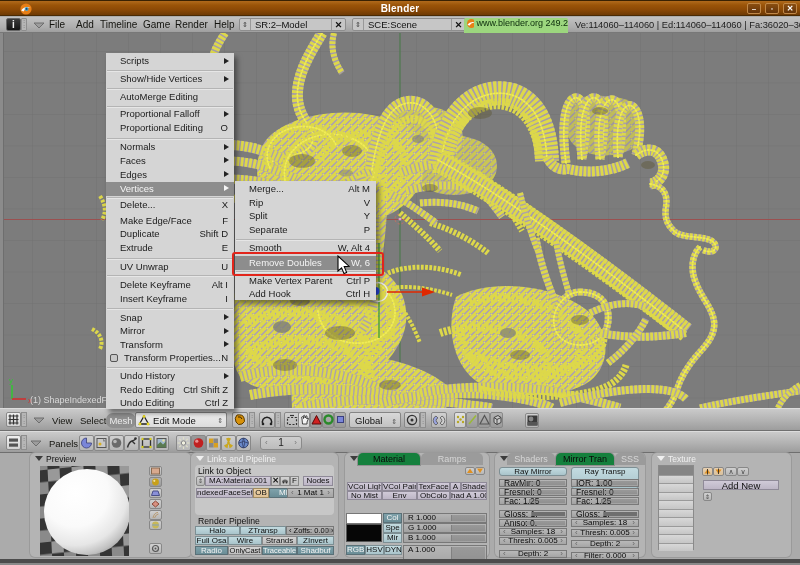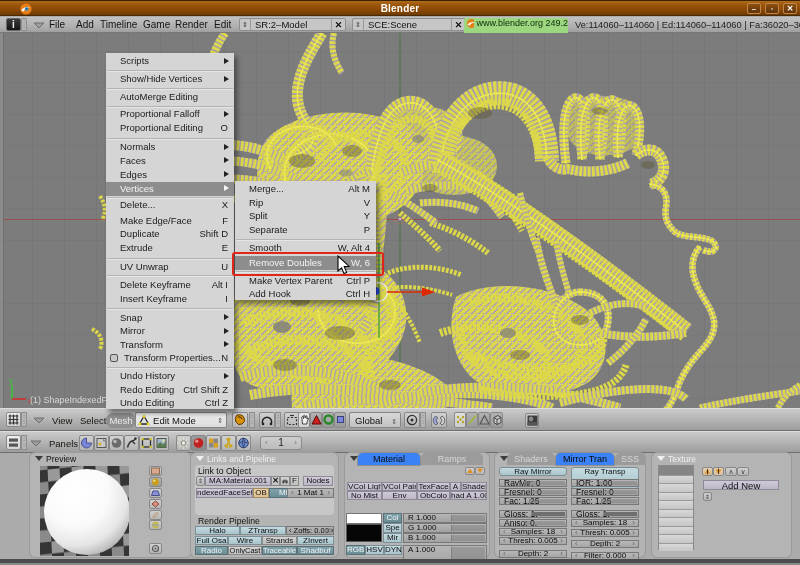--- a/index.html
+++ b/index.html
@@ -29,21 +29,21 @@
 .tg{position:absolute;background:linear-gradient(#c3dbe0,#a9c4cb);border:1px solid #7d8f94;font-size:8px;color:#101010;text-align:center;overflow:hidden;white-space:nowrap}
 .tg.on{background:linear-gradient(#7fa2ab,#6a8d96);color:#f4f4f4;border-color:#5a7077}
 .tg.lav{background:linear-gradient(#d0cad8,#bdb6c6);border-color:#8f8a98}
 .tg.gry{background:linear-gradient(#d2d2d2,#c0c0c0);border-color:#8a8a8a}
 .sld{position:absolute;background:linear-gradient(#b6b6b6,#a2a2a2);border:1px solid #787878;font-size:8px;color:#0a0a0a;padding-left:4px;overflow:hidden;white-space:nowrap}
 .sld i{position:absolute;right:1px;top:1px;bottom:1px;width:42%;background:rgba(110,110,110,.38);border-left:1px solid #818181;font-style:normal}
 .num{position:absolute;background:linear-gradient(#b9b9b9,#a5a5a5);border:1px solid #787878;font-size:8px;color:#0a0a0a;text-align:center;overflow:hidden;white-space:nowrap}
 .num u{position:absolute;left:3px;color:#666;text-decoration:none;font-size:8px}
 .num s{position:absolute;right:3px;color:#666;text-decoration:none;font-size:8px}
 .tab{position:absolute;top:0;height:12px;border-radius:5px 5px 0 0;font-size:9px;text-align:center;line-height:12px;white-space:nowrap;overflow:hidden}
-.tab.on{background:#3b82f6;color:#0a0a0a;box-shadow:0 0 0 1px #8f8f8f}
+.tab.on{background:#15803d;color:#0a0a0a;box-shadow:0 0 0 1px #8f8f8f}
 .tab.off{background:#9b9b9b;color:#d6d6d6}
 .lbl{position:absolute;font-size:8.7px;color:#101010;white-space:nowrap}
 
 .menu{position:absolute;background:#d5d5d5;box-shadow:3px 4px 5px rgba(20,20,20,.5);font-size:9.5px;color:#1a1a1a}
 .mi{position:absolute;left:0;right:0;height:14px;line-height:14px}
 .mi .t{position:absolute;left:14px;white-space:nowrap}
 .mi .k{position:absolute;right:6px}
 .mi .ar{position:absolute;right:5px;top:3.5px;width:0;height:0;border-top:3.5px solid transparent;border-bottom:3.5px solid transparent;border-left:5px solid #222}
 .mi.hl{background:#8d8d8d;color:#f4f4f4}
 .mi.hl .ar{border-left-color:#f4f4f4}
@@ -68,21 +68,21 @@
   <div class="a" style="left:6px;top:1px;width:15px;height:13px;background:linear-gradient(#3a3a3a,#141414);border:1px solid #666;border-radius:2px;color:#eee;font-weight:bold;font-size:10px;text-align:center;line-height:12px">i</div>
   <div class="a" style="left:21px;top:1px;width:6px;height:13px;background:#b6b6b6;border:1px solid #8e8e8e;border-radius:1px;color:#444;font-size:6px;text-align:center;line-height:5px">:<br>:</div>
   <svg class="a" style="left:33px;top:5px" width="12" height="7">
       <path d="M1 1 L11 1 L6 6 Z" fill="#9d9d9d" stroke="#6e6e6e"></path>
     </svg>
   <div class="a mtxt" style="left:49px">File</div>
   <div class="a mtxt" style="left:76px">Add</div>
   <div class="a mtxt" style="left:100px">Timeline</div>
   <div class="a mtxt" style="left:143px">Game</div>
   <div class="a mtxt" style="left:175px">Render</div>
-  <div class="a mtxt" style="left:214px">Edit</div>
+  <div class="a mtxt" style="left:214px">Help</div>
   <div class="a combo" style="left:239px;width:107px">
       <div class="updn">⇕</div>
       <div style="padding-left:4px;font-size:9.5px">SR:2–Model</div>
       <div class="xbtn" style="position:absolute;right:0">✕</div>
     </div>
   <div class="a combo" style="left:352px;width:114px">
       <div class="updn">⇕</div>
       <div style="padding-left:4px;font-size:9.5px">SCE:Scene</div>
       <div class="xbtn" style="position:absolute;right:0">✕</div>
     </div>

